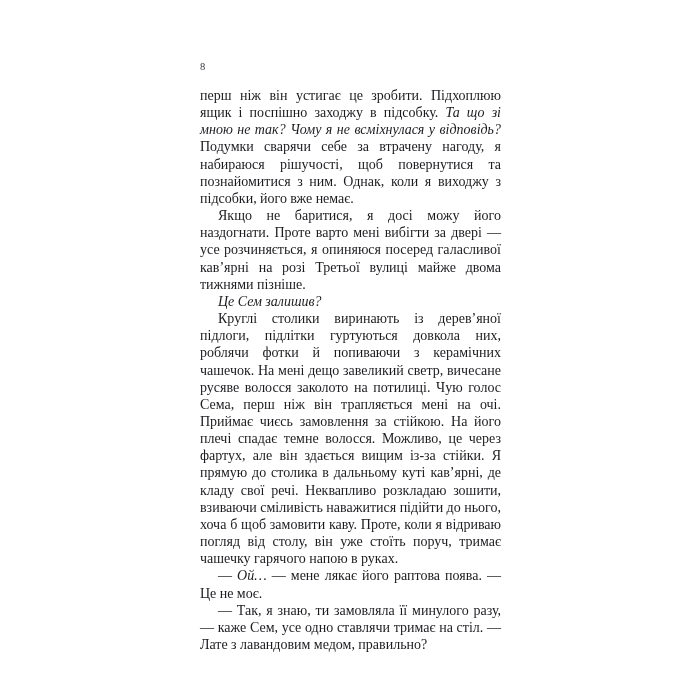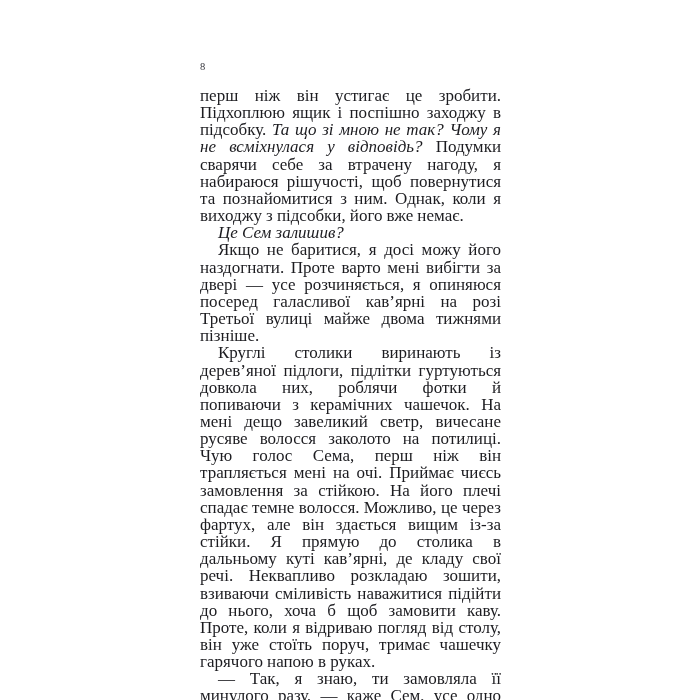--- a/index.html
+++ b/index.html
@@ -30,21 +30,21 @@
     line-height: 1;
   }
   .textblock {
     position: absolute;
     left: 200px;
     top: 87px;
     width: 301px;
   }
   p.para {
     margin: 0;
-    font-size: 17px;
+    font-size: 14px;
     line-height: 17.15px;
     text-align: justify;
     text-justify: inter-word;
     text-indent: 18px;
     color: #1c1c20;
     word-spacing: -0.1px;
     -webkit-font-smoothing: antialiased;
   }
   p.para.first {
     text-indent: 0;
@@ -59,19 +59,20 @@
 </head>
 <body>
 
 <div class="page">
 
   <div class="folio">8</div>
 
   <div class="textblock">
 
     <p class="para first" id="p1" style="text-indent: 0px;"><span>перш ніж він устигає це зробити. Підхоплюю ящик і поспішно заходжу в підсобку. </span><i>Та що зі мною не так? Чому я не всміхнулася у відповідь?</i><span> Подумки сварячи себе за втрачену нагоду, я набираюся рішучості, щоб повернутися та познайомитися з ним. Однак, коли я виходжу з підсобки, його вже немає.</span></p>
+    <p class="para" id="p4"><span>Якщо не баритися, я досі можу його наздогнати. Проте варто мені вибігти за двері — усе розчиняється, я опиняюся посеред галасливої кав’ярні на розі Третьої вулиці майже двома тижнями пізніше.</span></p>
     <p class="para last-line-natural" id="p3"><i>Це Сем залишив?</i></p>
-    <p class="para" id="p4"><span>Якщо не баритися, я досі можу його наздогнати. Проте варто мені вибігти за двері — усе розчиняється, я опиняюся посеред галасливої кав’ярні на розі Третьої вулиці майже двома тижнями пізніше.</span></p>
     <p class="para" id="p5"><span>Круглі столики виринають із дерев’яної підлоги, підлітки гуртуються довкола них, роблячи фотки й попиваючи з керамічних чашечок. На мені дещо завеликий светр, вичесане русяве волосся заколото на потилиці. Чую голос Сема, перш ніж він трапляється мені на очі. Приймає чиєсь замовлення за стійкою. На його плечі спадає темне волосся. Можливо, це через фартух, але він здається вищим із-за стійки. Я прямую до столика в дальньому куті кав’ярні, де кладу свої речі. Неквапливо розкладаю зошити, взиваючи сміливість наважитися підійти до нього, хоча б щоб замовити каву. Проте, коли я відриваю погляд від столу, він уже стоїть поруч, тримає чашечку гарячого напою в руках.</span></p>
+    <p class="para last-line-natural" id="p6"><span>— </span><i>Ой…</i><span> — мене лякає його раптова поява. — Це не моє.</span></p>
     <p class="para" id="p7"><span>— Так, я знаю, ти замовляла її минулого разу, — каже Сем, усе одно ставлячи тримає на стіл. — Лате з лавандовим медом, правильно?</span></p>
 
   </div>
 </div>
 
 </body></html>

